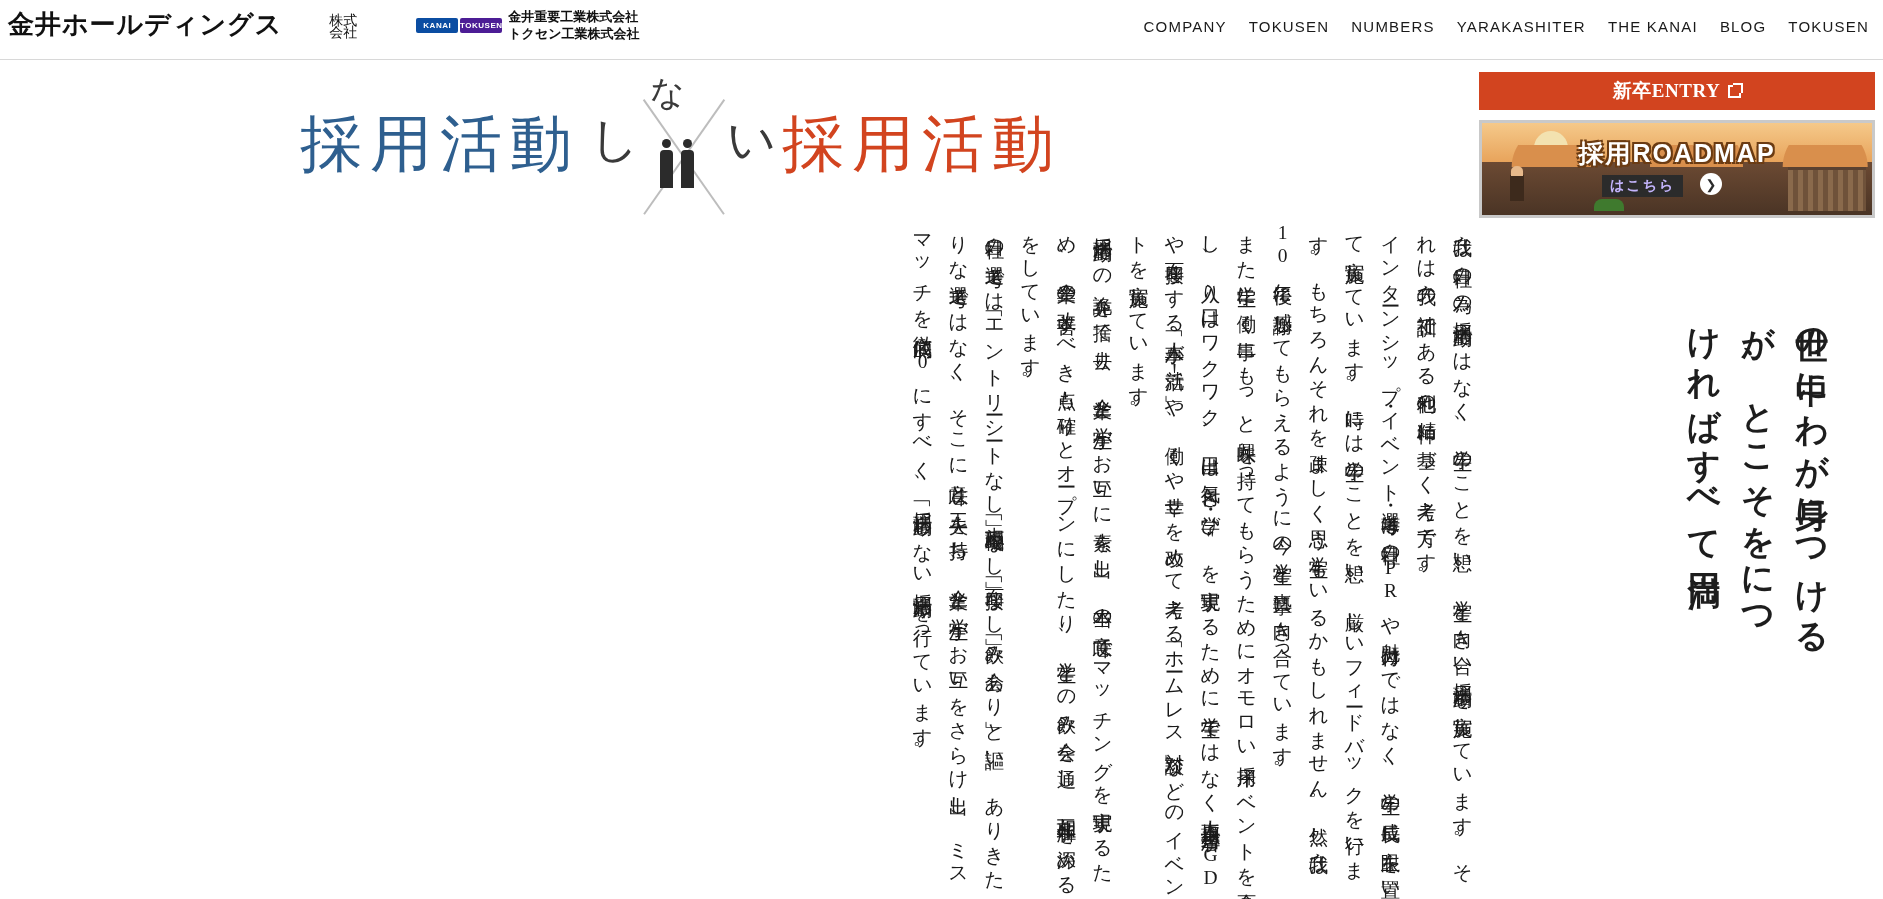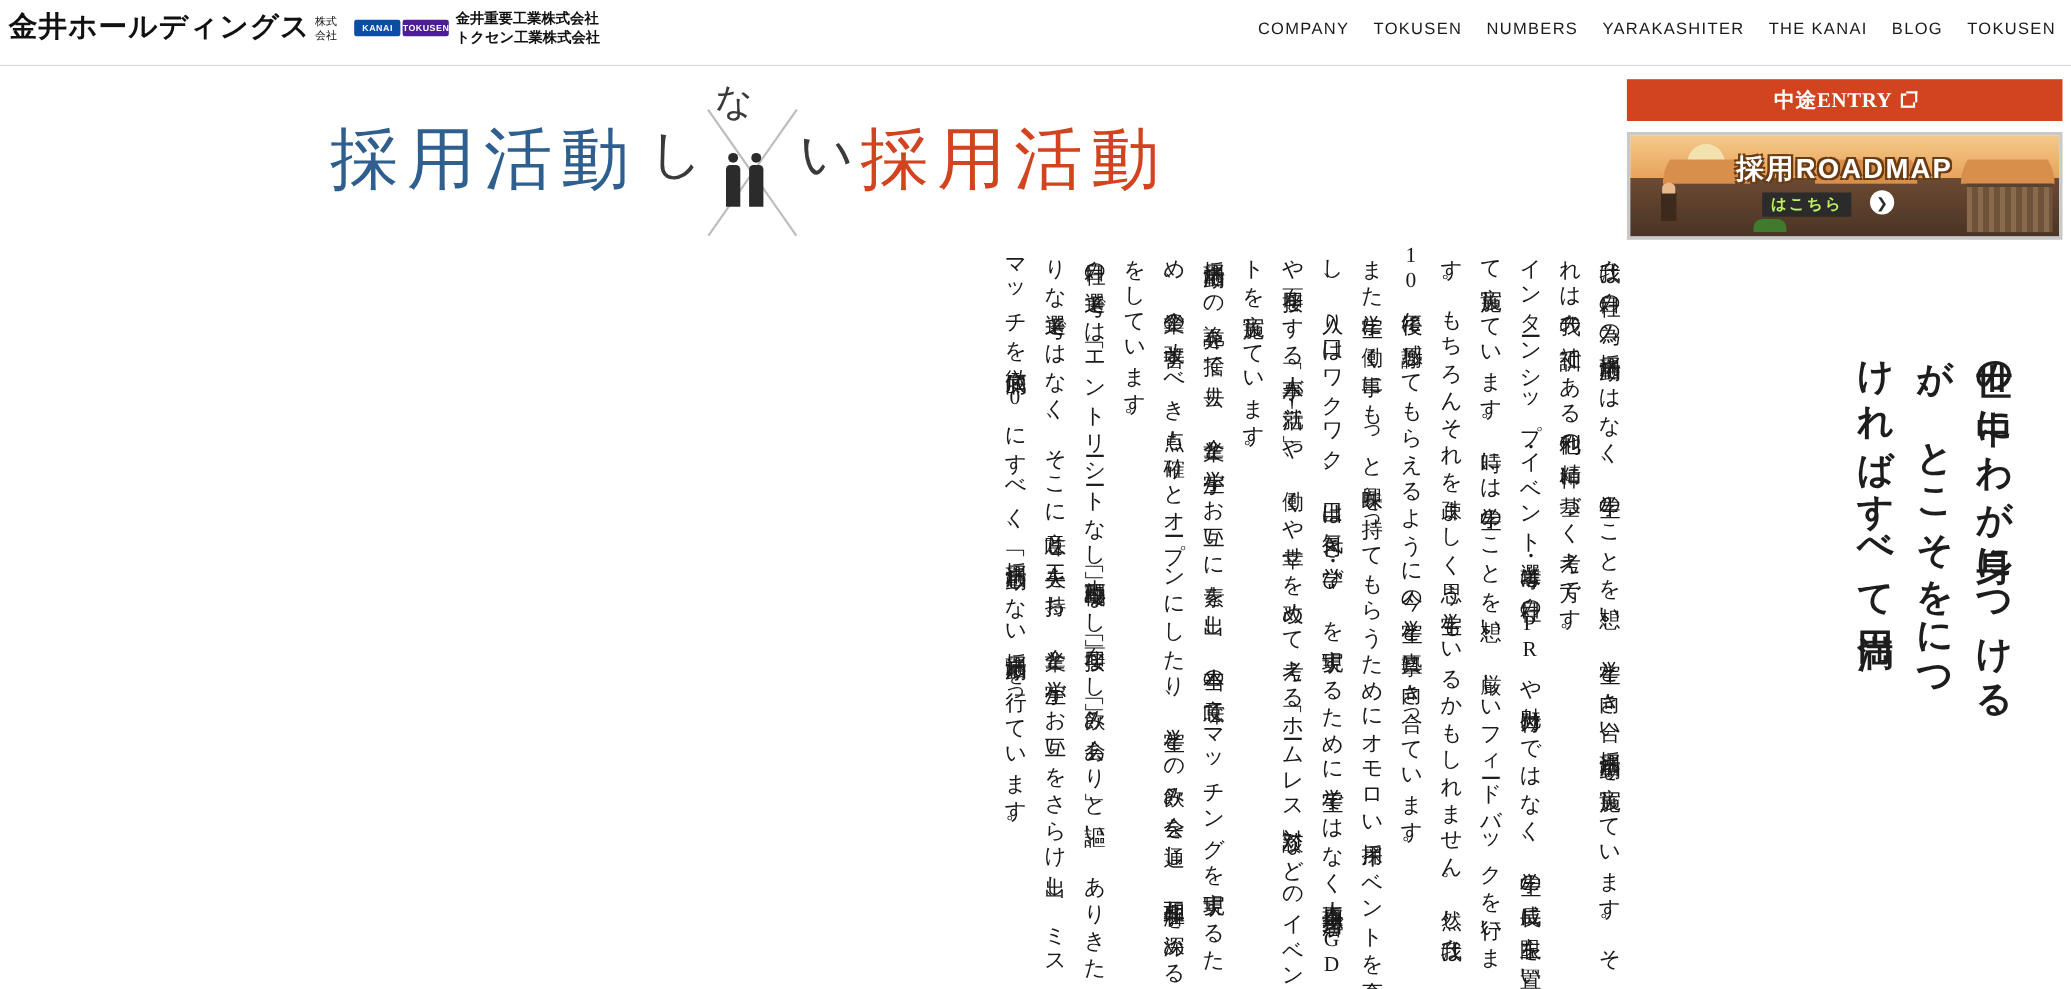--- a/index.html
+++ b/index.html
@@ -16,32 +16,33 @@
     width: 1883px;
     height: 60px;
     border-bottom: 1px solid #d8d8d8;
     background: #fff;
   }
   .brand {
     position: absolute;
     left: 8px; top: 6px;
     display: flex;
     align-items: center;
+    gap: 43px;
   }
   .brand-main {
     font-family: "Liberation Serif", serif;
     font-size: 26px;
     font-weight: 700;
     letter-spacing: 1px;
     color: #111;
     white-space: nowrap;
   }
   .brand-sub {
     font-family: "Liberation Serif", serif;
-    font-size: 10px;
+    font-size: 14px;
     line-height: 12px;
     color: #111;
     margin-left: 4px;
     margin-top: 6px;
     white-space: nowrap;
   }
   .partner-block {
     display: flex;
     align-items: center;
     margin-left: 16px;
@@ -166,21 +167,21 @@
     font-size: 25px;
     font-weight: 700;
     letter-spacing: 2px;
     color: #ffffff;
     text-shadow: 2px 2px 0 #6b3b12, -2px 2px 0 #6b3b12, 2px -2px 0 #6b3b12, -2px -2px 0 #6b3b12;
   }
   .rm-sub {
     position: absolute;
     left: 120px; top: 52px;
     background: #2b2b2b;
-    color: #bef264;
+    color: #c4b5fd;
     font-family: "Liberation Sans", sans-serif;
     font-size: 14px;
     font-weight: 700;
     letter-spacing: 2px;
     padding: 2px 8px;
   }
   .rm-arrow {
     position: absolute;
     left: 218px; top: 50px;
     width: 22px; height: 22px;
@@ -387,21 +388,21 @@
   <div class="vcol">我々は自社の為の採用活動ではなく、学生のことを想い、学生と向き合い採用活動を実施しています。それは我々の社訓である利他の精神に基づく考え方です。</div>
   <div class="vcol">インターンシップ・イベント・選考等は自社のPRや魅力付けではなく、学生の成長に主眼を置いて実施しています。時には学生のことを想い、厳しいフィードバックを行います。もちろんそれを疎ましく思う学生もいるかもしれません。然し我々は10年後に感謝してもらえるように今の学生と真摯に向き合っています。</div>
   <div class="vcol">また学生に働く事にもっと興味を持ってもらうためにオモロい採用イベントを企画し、入り口はワクワク、出口は気付き・学び"を実現するために学生ではなく人事採用担当者がGDや面接をする「人事が就活!」や、働くや幸せを改めて考える「ホームレス対談」などのイベントを実施しています。</div>
   <div class="vcol">採用活動での詭弁を捨て去り、企業と学生がお互いに素を出し、本当の意味でマッチングを実現するため、企業の改善すべき点も確りとオープンにしたり、学生との飲み会を通し、相互理解を深める努力をしています。</div>
   <div class="vcol">自社の選考では「エントリーシートなし」「志望動機なし」「面接なし」「飲み会あり」と謳い、ありきたりな選考ではなく、そこに意味と工夫を持ち、企業と学生がお互いをさらけ出し、ミスマッチを徹底的に0にすべく、「採用活動しない採用活動」を行っています。</div>
 </div>
 
 <div class="rail">
   <div class="entry-row">
     <button class="entry-btn">
-      <span>中途ENTRY</span>
+      <span>新卒ENTRY</span>
       <span class="ext"></span>
     </button>
   </div>
 
   <div class="roadmap">
     <div class="rm-sun"></div>
     <div class="rm-hills"></div>
     <div class="rm-bldg"></div>
     <div class="rm-char"></div>
     <div class="rm-bush"></div>

